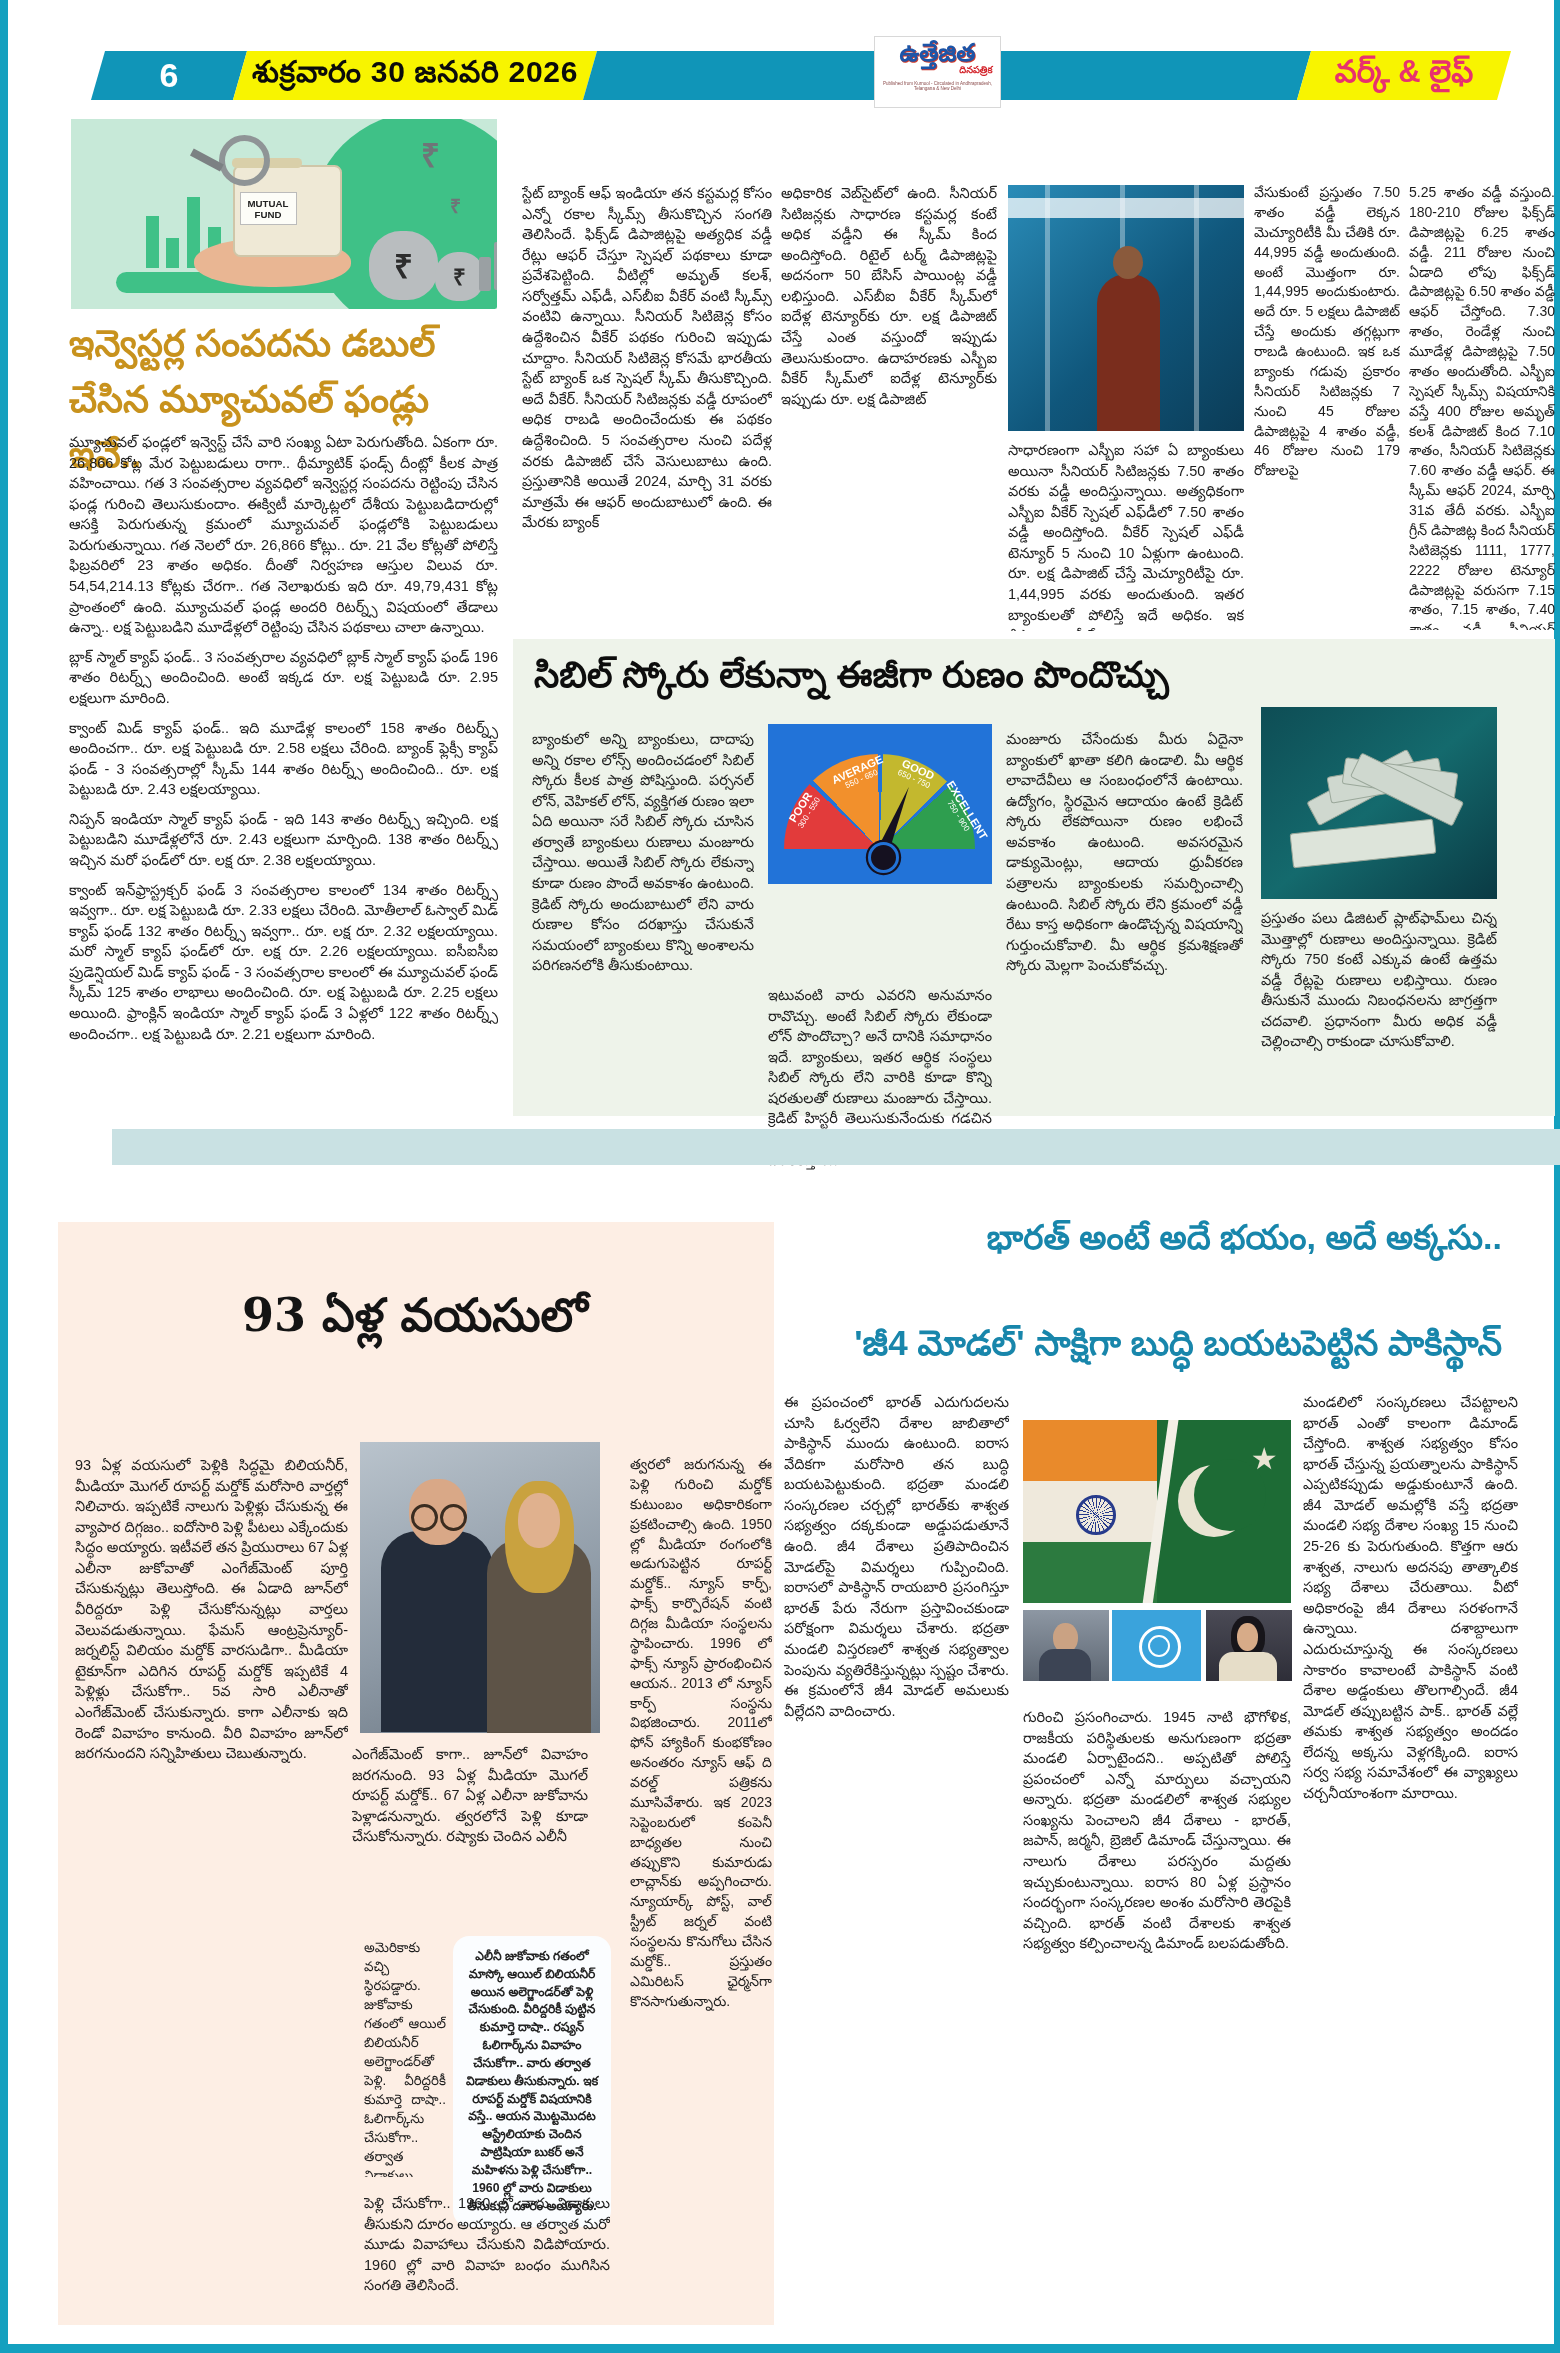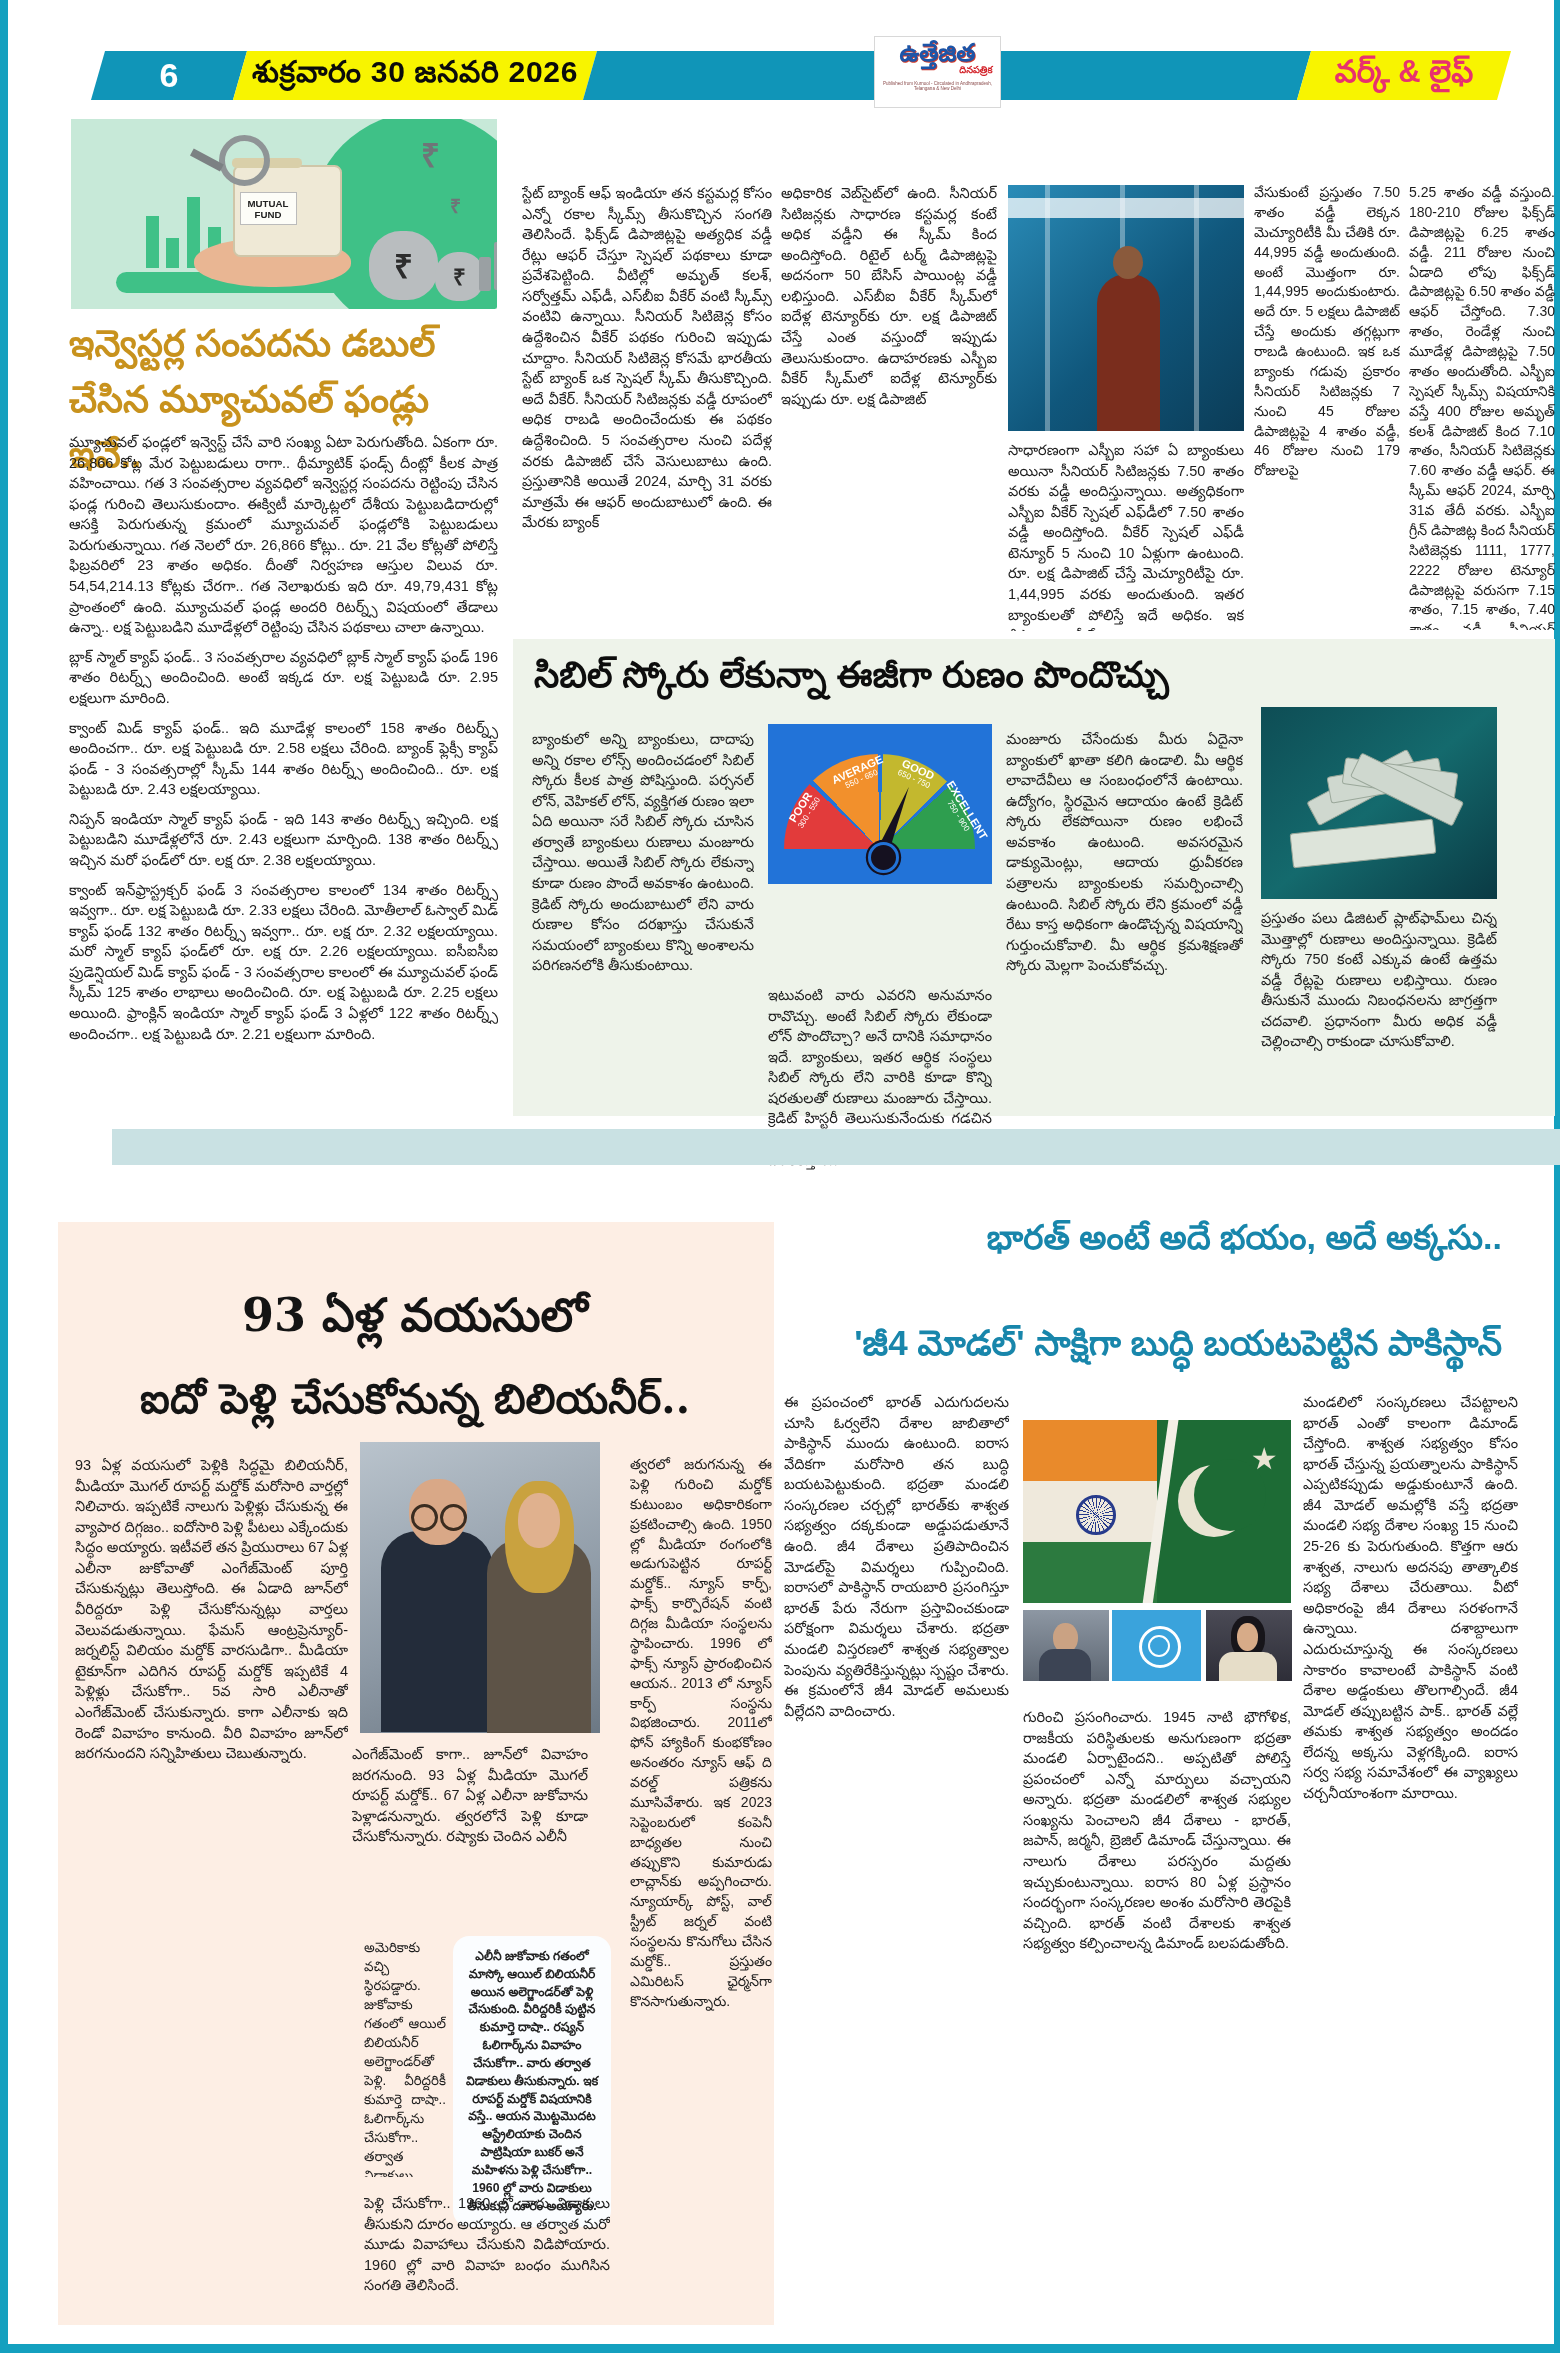--- a/index.html
+++ b/index.html
@@ -241,21 +241,20 @@
     <div class="note" style="left:89px;top:69px;transform:rotate(26deg);"></div>
     <div class="note" style="left:30px;top:119px;transform:rotate(-6deg);width:142px;height:33px;background:#dde4da;"></div>
   </div>
 
   <div class="col" style="left:1261px;top:908px;width:236px;height:200px;overflow:hidden;">ప్రస్తుతం పలు డిజిటల్ ప్లాట్‌ఫామ్‌లు చిన్న మొత్తాల్లో రుణాలు అందిస్తున్నాయి. క్రెడిట్ స్కోరు 750 కంటే ఎక్కువ ఉంటే ఉత్తమ వడ్డీ రేట్లపై రుణాలు లభిస్తాయి. రుణం తీసుకునే ముందు నిబంధనలను జాగ్రత్తగా చదవాలి. ప్రధానంగా మీరు అధిక వడ్డీ చెల్లించాల్సి రాకుండా చూసుకోవాలి.</div>
 
   <div class="teal-band"></div>
 
   <div class="pink-bg"></div>
   <div class="hl-bill" style="top:1288px;font-size:46px;">93 ఏళ్ల వయసులో</div>
-  <div class="hl-bill" style="top:1375px;font-size:41px;">ఐదో పెళ్లి చేసుకోనున్న బిలియనీర్..</div>
 
   <div class="col" style="left:75px;top:1455px;width:273px;height:857px;overflow:hidden;">93 ఏళ్ల వయసులో పెళ్లికి సిద్ధమై బిలియనీర్, మీడియా మొగల్ రూపర్ట్ మర్డోక్ మరోసారి వార్తల్లో నిలిచారు. ఇప్పటికే నాలుగు పెళ్లిళ్లు చేసుకున్న ఈ వ్యాపార దిగ్గజం.. ఐదోసారి పెళ్లి పీటలు ఎక్కేందుకు సిద్ధం అయ్యారు. ఇటీవలే తన ప్రియురాలు 67 ఏళ్ల ఎలీనా జుకోవాతో ఎంగేజ్‌మెంట్ పూర్తి చేసుకున్నట్లు తెలుస్తోంది. ఈ ఏడాది జూన్‌లో వీరిద్దరూ పెళ్లి చేసుకోనున్నట్లు వార్తలు వెలువడుతున్నాయి. ఫేమస్ ఆంట్రప్రెన్యూర్-జర్నలిస్ట్ విలియం మర్డోక్ వారసుడిగా.. మీడియా టైకూన్‌గా ఎదిగిన రూపర్ట్ మర్డోక్ ఇప్పటికే 4 పెళ్లిళ్లు చేసుకోగా.. 5వ సారి ఎలీనాతో ఎంగేజ్‌మెంట్ చేసుకున్నారు. కాగా ఎలీనాకు ఇది రెండో వివాహం కానుంది. వీరి వివాహం జూన్‌లో జరగనుందని సన్నిహితులు చెబుతున్నారు.</div>
 
   <div class="photo-murdoch">
     <div class="fig-man">
       <div class="head">
         <div class="specs" style="left:1.5px;"></div>
         <div class="specs" style="left:31px;"></div>
       </div>
     </div>

